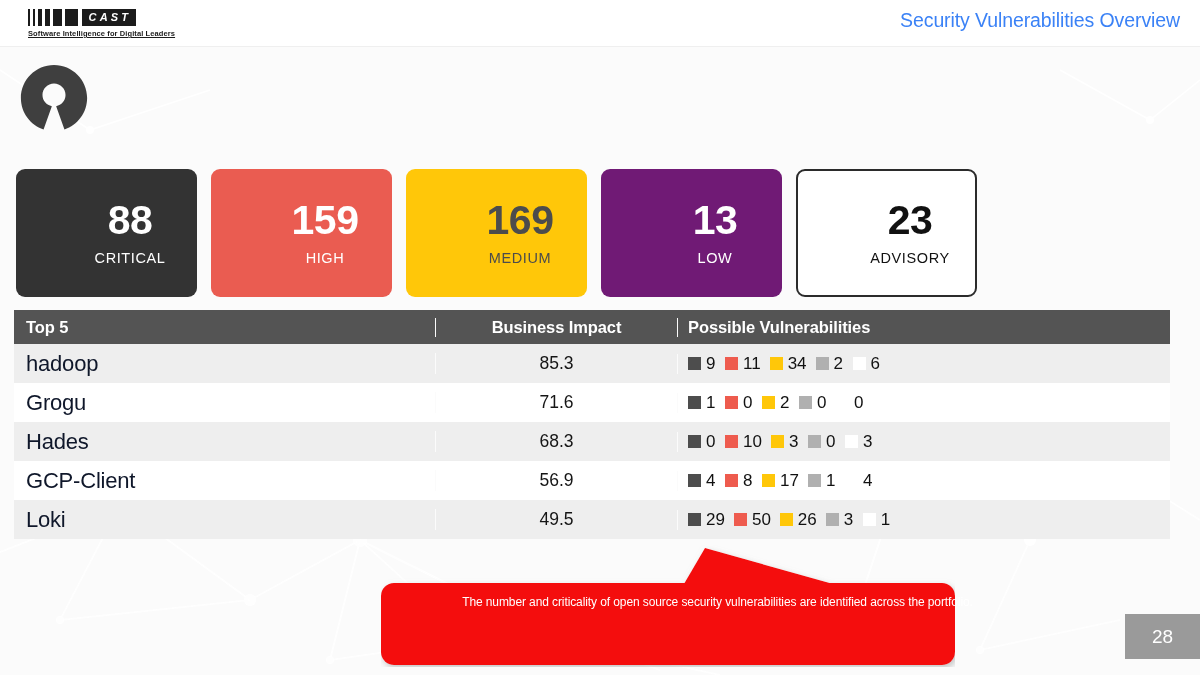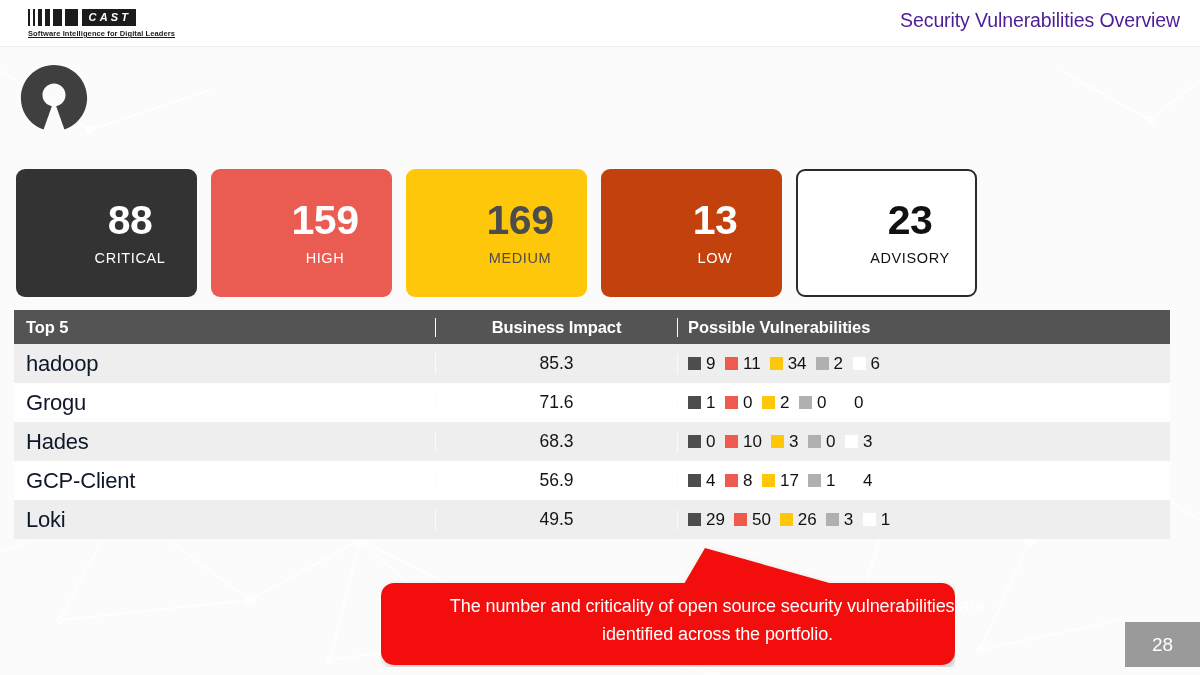--- a/index.html
+++ b/index.html
@@ -40,21 +40,21 @@
     font-size: 11px; font-weight: bold; letter-spacing: 3.2px;
     padding: 2px 5px 2px 7px; height: 17px; line-height: 13px;
     font-style: italic;
   }
   .logo-tag {
     margin-top: 3px; font-size: 7.5px; font-weight: bold; color: #1b1b1b;
     letter-spacing: 0.1px; white-space: nowrap; text-decoration: underline;
   }
   .header-title {
     position: absolute; right: 20px; top: 9px;
-    font-size: 19.5px; color: #4c1d95; letter-spacing: -0.1px;
+    font-size: 19.5px; color: #3b82f6; letter-spacing: -0.1px;
   }
 
   
   .title-block { position: absolute; left: 18px; top: 62px; z-index: 3; display: flex; align-items: center; gap: 16px;}
   .oss-icon { width: 72px; height: 72px; flex: 0 0 72px; }
   .title-texts { padding-bottom: 2px; }
   .slide-title {
     font-size: 27px; font-weight: bold; color: #3b3b3b; letter-spacing: -0.2px;
     line-height: 1.15;
   }
@@ -71,21 +71,21 @@
     width: 181px; height: 128px; border-radius: 9px;
     display: flex; flex-direction: column; align-items: center; justify-content: center;
     position: relative;
     padding-left: 47px;
   }
   .kpi .num { font-size: 41px; font-weight: bold; line-height: 1; letter-spacing: -0.5px; }
   .kpi .lbl { font-size: 14.5px; margin-top: 9px; letter-spacing: 0.6px; }
   .kpi.critical { background: #333333; color: #ffffff; }
   .kpi.high     { background: #ea5c51; color: #ffffff; }
   .kpi.medium   { background: #ffc709; color: #4c4c4c; }
-  .kpi.low      { background: #c2410c; color: #ffffff; }
+  .kpi.low      { background: #701a75; color: #ffffff; }
   .kpi.advisory { background: #ffffff; color: #111111; border: 2px solid #2b2b2b; }
 
   
   .tbl { position: absolute; left: 14px; top: 310px; width: 1156px; z-index: 3; }
   .tbl-head { display: flex; background: #545454; height: 34px; align-items: center; }
   .tbl-head .c { color: #ffffff; font-size: 16.5px; font-weight: bold; letter-spacing: -0.1px; }
   .c1 { width: 421px; flex: 0 0 421px; padding-left: 12px; }
   .c2 { width: 242px; flex: 0 0 242px; text-align: center; border-left: 1px solid #fbfbfb; }
   .c3 { flex: 1 1 auto; padding-left: 10px; border-left: 1px solid #fbfbfb; }
   .tbl-row { display: flex; height: 39px; align-items: center; }
@@ -101,28 +101,28 @@
   .sw.medium   { background: #ffc709; }
   .sw.low      { background: #b0b0b0; }
   .sw.advisory { background: #ffffff; }
   .vnum { font-size: 17px; color: #111111; margin-right: 9px; min-width: 10px; }
 
   
   .callout { position: absolute; left: 381px; top: 545px; width: 574px; height: 122px; z-index: 4; }
   .callout svg { position: absolute; left: 0; top: 0; }
   .callout-text {
     position: absolute; left: 0; top: 48px; width: 633px;
-    text-align: center; color: #ffffff; font-size: 18px; line-height: 1.55;
+    text-align: center; color: #ffffff; font-size: 12px; line-height: 1.55;
     letter-spacing: -0.1px;
     padding-left: 40px;
   }
 
   
   .pagenum {
-    position: absolute; right: 0px; bottom: 8px; width: 75px; height: 45px;
+    position: absolute; right: 0px; bottom: 16px; width: 75px; height: 45px;
     background: #9a9a9a; color: #ffffff;
     display: flex; align-items: center; justify-content: center;
     font-size: 19px; z-index: 3;
   }
 </style>
 </head>
 <body>
 
 <div class="slide">
 

